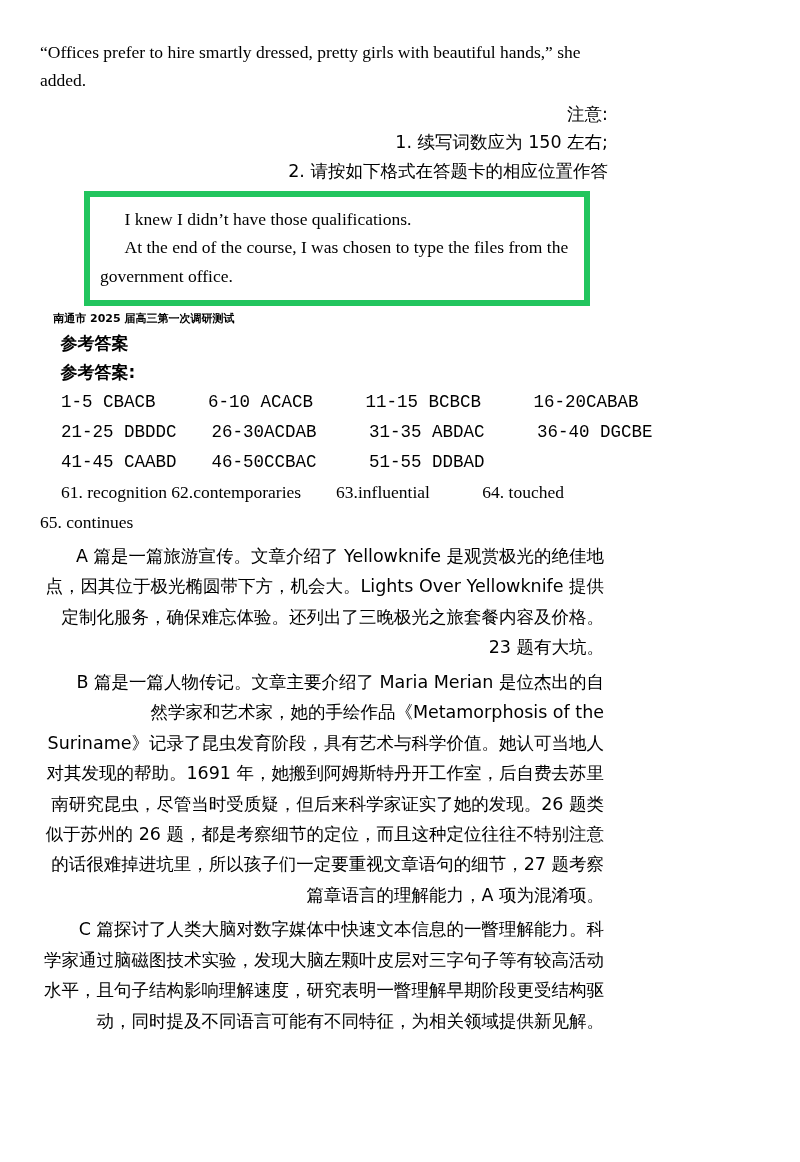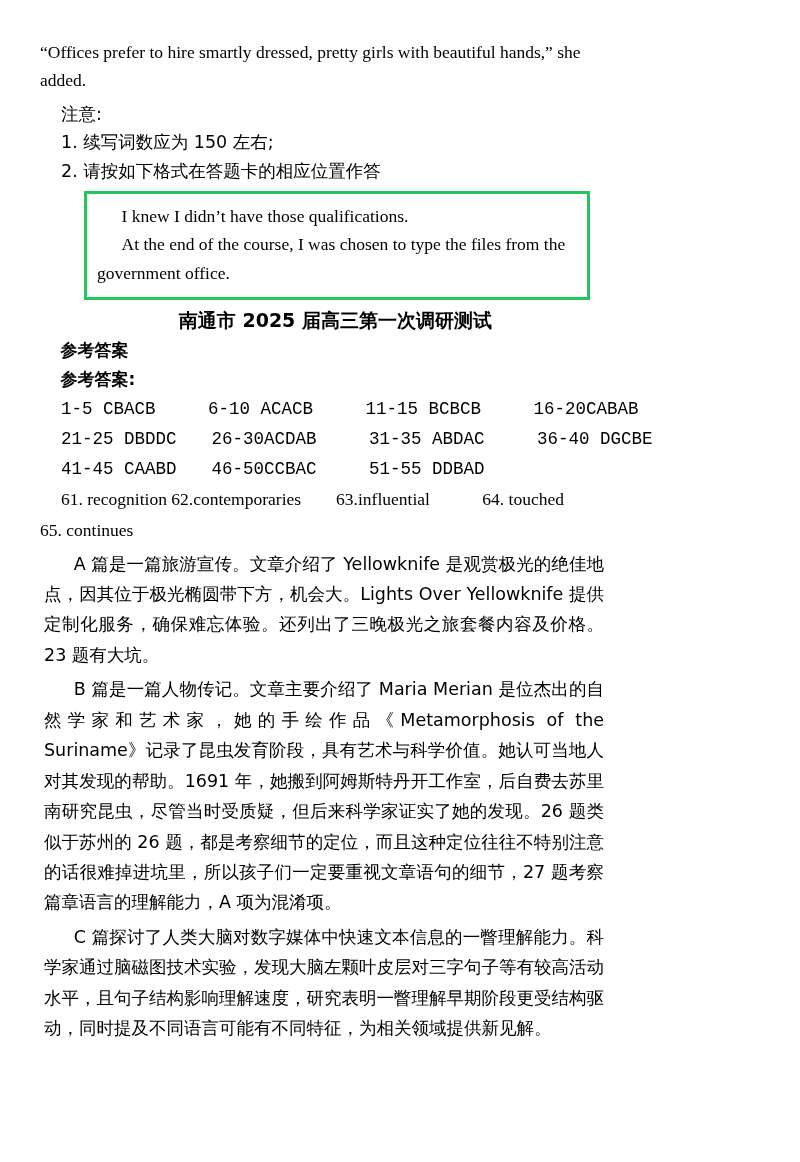--- a/index.html
+++ b/index.html
@@ -28,41 +28,40 @@
   }
   .indent1 {
     text-indent: 1.2em;
   }
   .quote-line {
     font-size: 17.5px;
     line-height: 1.6;
     margin: 0 0 6px 0;
   }
   .answerbox {
-    border: 3px solid #22c55e;
+    border: 6px solid #22c55e;
     margin: 6px 18px 0 44px;
     padding: 8px 10px 10px 10px;
     box-sizing: border-box;
   }
   .answerbox p {
     margin: 0;
     font-size: 17.5px;
     line-height: 1.62;
   }
   .answerbox .p-ind {
     text-indent: 1.4em;
   }
   .title-cn {
     font-family: "DejaVu Sans", "Liberation Sans", sans-serif;
     font-weight: bold;
-    font-size: 19px;
+    font-size: 11px;
     line-height: 1.7;
     margin: 4px 0 0 0;
     text-indent: 1.2em;
-    text-align: center;
   }
   .sub-cn {
     font-family: "DejaVu Sans", "Liberation Sans", sans-serif;
     font-weight: bold;
     font-size: 17px;
     line-height: 1.7;
     margin: 0;
     text-indent: 1.2em;
   }
   .ans-row {
@@ -82,20 +81,21 @@
   }
   .para {
     font-size: 17.5px;
     line-height: 1.74;
     margin: 4px;
     text-indent: 1.7em;
     text-align: justify;
   }
   .cjk {
     font-family: "DejaVu Sans", "Liberation Sans", sans-serif;
+    text-align: right;
   }
 </style>
 </head>
 <body>
 
 <div class="page">
 
   <p class="quote-line">“Offices prefer to hire smartly dressed, pretty girls with beautiful hands,” she added.</p>
 
   <p class="line indent1 cjk">注意:</p>

